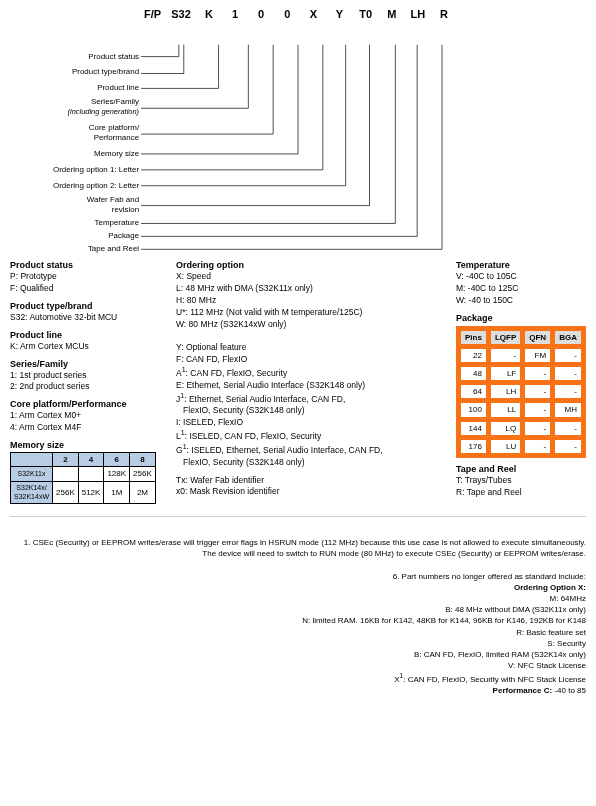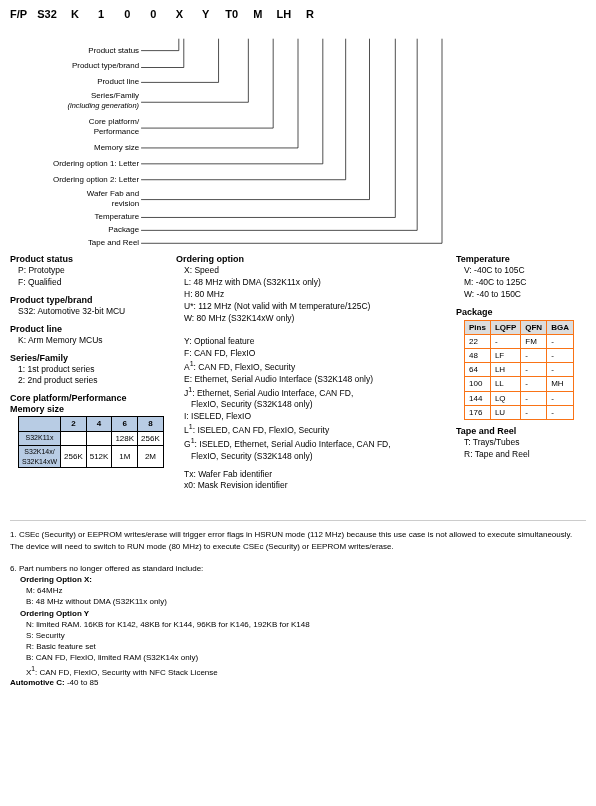--- a/index.html
+++ b/index.html
@@ -13,24 +13,24 @@
       padding: 8px 10px;
     }
 
     
     .part-number-section {
       text-align: center;
       margin-bottom: 4px;
     }
     .part-number-row {
       display: flex;
-      justify-content: flex-start;
+      justify-content: center;
       align-items: flex-start;
       gap: 2px;
-      margin-bottom: 10px;
+      margin-bottom: 16px;
     }
     .pn-char {
       font-size: 11px;
       font-weight: bold;
       min-width: 16px;
       text-align: center;
       display: inline-block;
     }
     .pn-sep {
       font-size: 11px;
@@ -66,21 +66,20 @@
     .section-title {
       font-weight: bold;
       font-size: 9px;
       margin-bottom: 1px;
     }
 
     .section-body {
       font-size: 8.5px;
       margin-bottom: 6px;
       line-height: 1.4;
-      margin-left: 8px;
     }
 
     
     .mem-table {
       border-collapse: collapse;
       font-size: 8px;
       margin-top: 2px;
     }
     .mem-table td, .mem-table th {
       border: 1px solid #000;
@@ -98,37 +97,38 @@
       background: #b8cce4;
     }
 
     
     .pkg-table {
       border-collapse: collapse;
       font-size: 8px;
       margin-top: 3px;
     }
     .pkg-table td, .pkg-table th {
-      border: 1px solid #f97316;
+      border: 5px solid #f97316;
       padding: 1px 4px;
-      text-align: left;
+      text-align: right;
       min-width: 22px;
     }
     .pkg-table th {
       background: #ddd;
       font-weight: bold;
     }
 
     
     .footer-notes {
       font-size: 8px;
       line-height: 1.4;
-      margin-top: 22px;
+      margin-top: 6px;
       border-top: 1px solid #ccc;
-      padding-top: 8px;
+      padding-top: 20px;
+      text-align: right;
     }
 
     .indent { padding-left: 10px; }
     .indent2 { padding-left: 16px; }
 
     .bold { font-weight: bold; }
   </style>
 </head>
 <body>
 
@@ -236,29 +236,32 @@
       P: Prototype<br>F: Qualified
     </div>
 
     <div class="section-title">Product type/brand</div>
     <div class="section-body">
       S32: Automotive 32-bit MCU
     </div>
 
     <div class="section-title">Product line</div>
     <div class="section-body">
-      K: Arm Memory MCUs
+      K: Arm Cortex MCUs
     </div>
 
     <div class="section-title">Series/Family</div>
     <div class="section-body">
       1: 1st product series<br>2: 2nd product series
     </div>
 
     <div class="section-title">Core platform/Performance</div>
+    <div class="section-body">
+      1: Arm Cortex M0+<br>4: Arm Cortex M4F
+    </div>
 
     <div class="section-title">Memory size</div>
     <div class="section-body">
       <table class="mem-table">
         <tbody>
             <tr>
           <th class="mem-table-header"></th>
           <th class="mem-table-header">2</th>
           <th class="mem-table-header">4</th>
           <th class="mem-table-header">6</th>
@@ -376,20 +379,20 @@
   </div>
 </div>
 
 <div class="footer-notes">
   <p>1. CSEc (Security) or EEPROM writes/erase will trigger error flags in HSRUN mode (112 MHz) because this use case is not allowed to execute simultaneously. The device will need to switch to RUN mode (80 MHz) to execute CSEc (Security) or EEPROM writes/erase.</p>
   <br>
   <p>6. Part numbers no longer offered as standard include:</p>
   <p class="indent bold">Ordering Option X:</p>
   <p class="indent2">M: 64MHz</p>
   <p class="indent2">B: 48 MHz without DMA (S32K11x only)</p>
-  <p class="indent bold">Ordering Option Y</p>
   <p class="indent2">N: limited RAM. 16KB for K142, 48KB for K144, 96KB for K146, 192KB for K148</p>
+  <p class="indent2">R: Basic feature set</p>
   <p class="indent2">S: Security</p>
-  <p class="indent2">R: Basic feature set</p>
   <p class="indent2">B: CAN FD, FlexIO, limited RAM (S32K14x only)</p>
+  <p class="indent2">V: NFC Stack License</p>
   <p class="indent2">X<sup>1</sup>: CAN FD, FlexIO, Security with NFC Stack License</p>
-  <p><strong>Automotive C:</strong> -40 to 85</p>
+  <p><strong>Performance C:</strong> -40 to 85</p>
 </div>
 
 </body></html>

